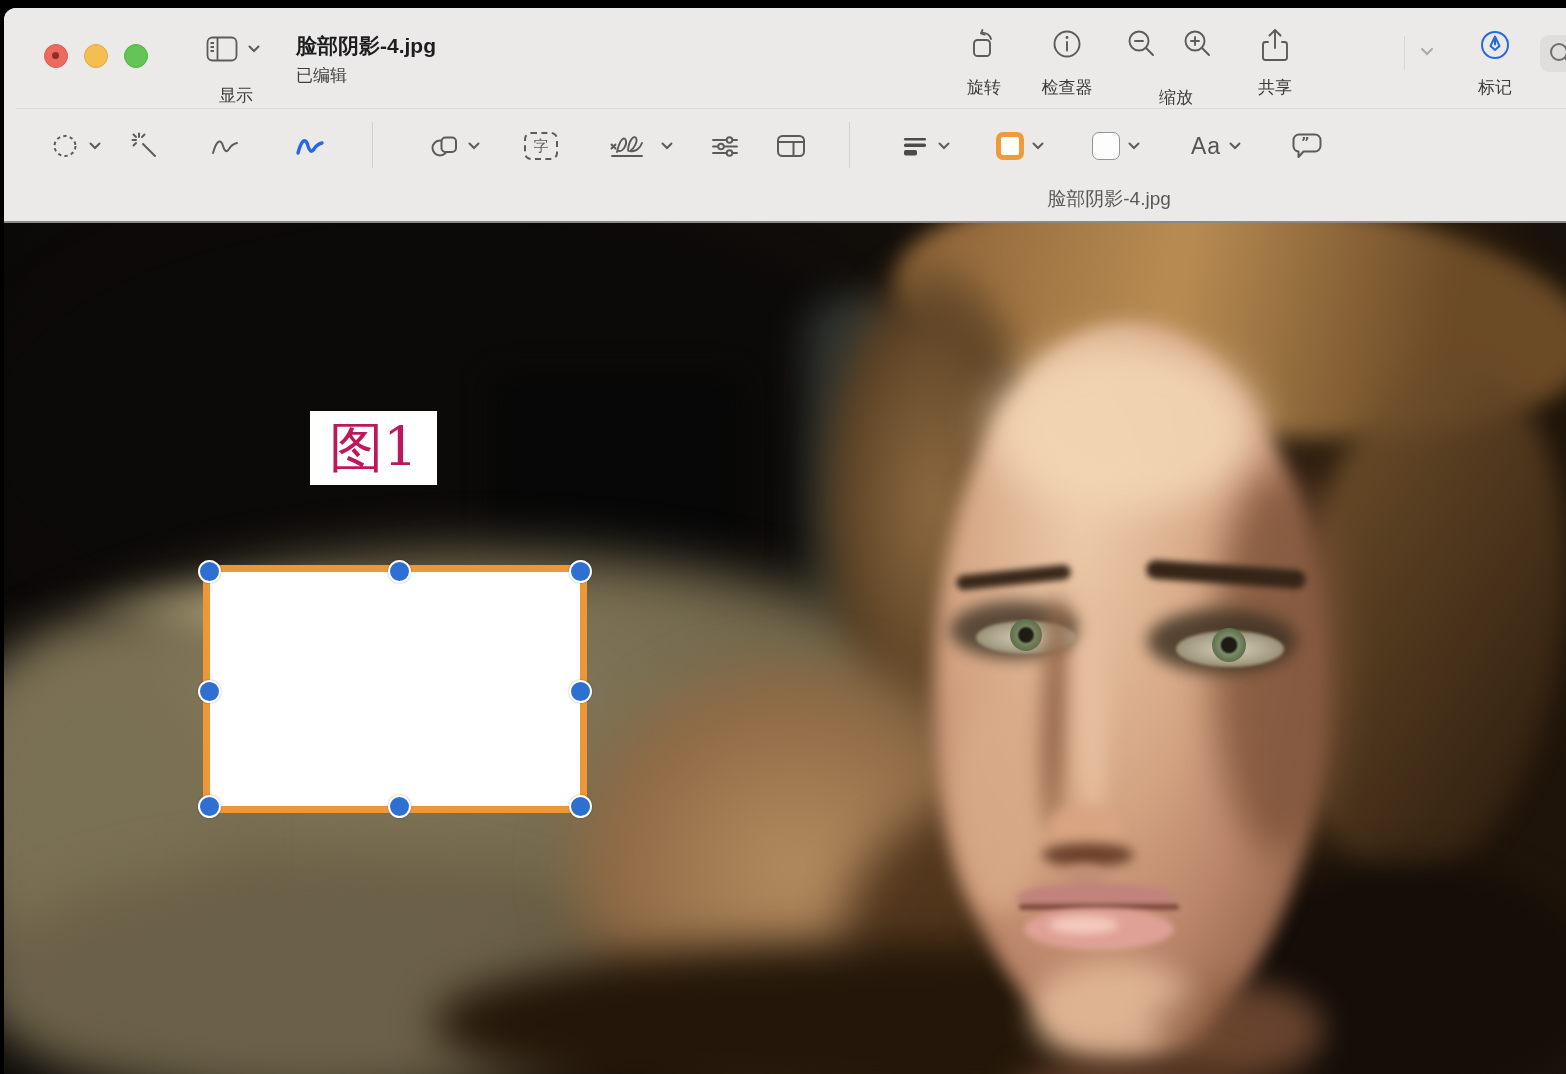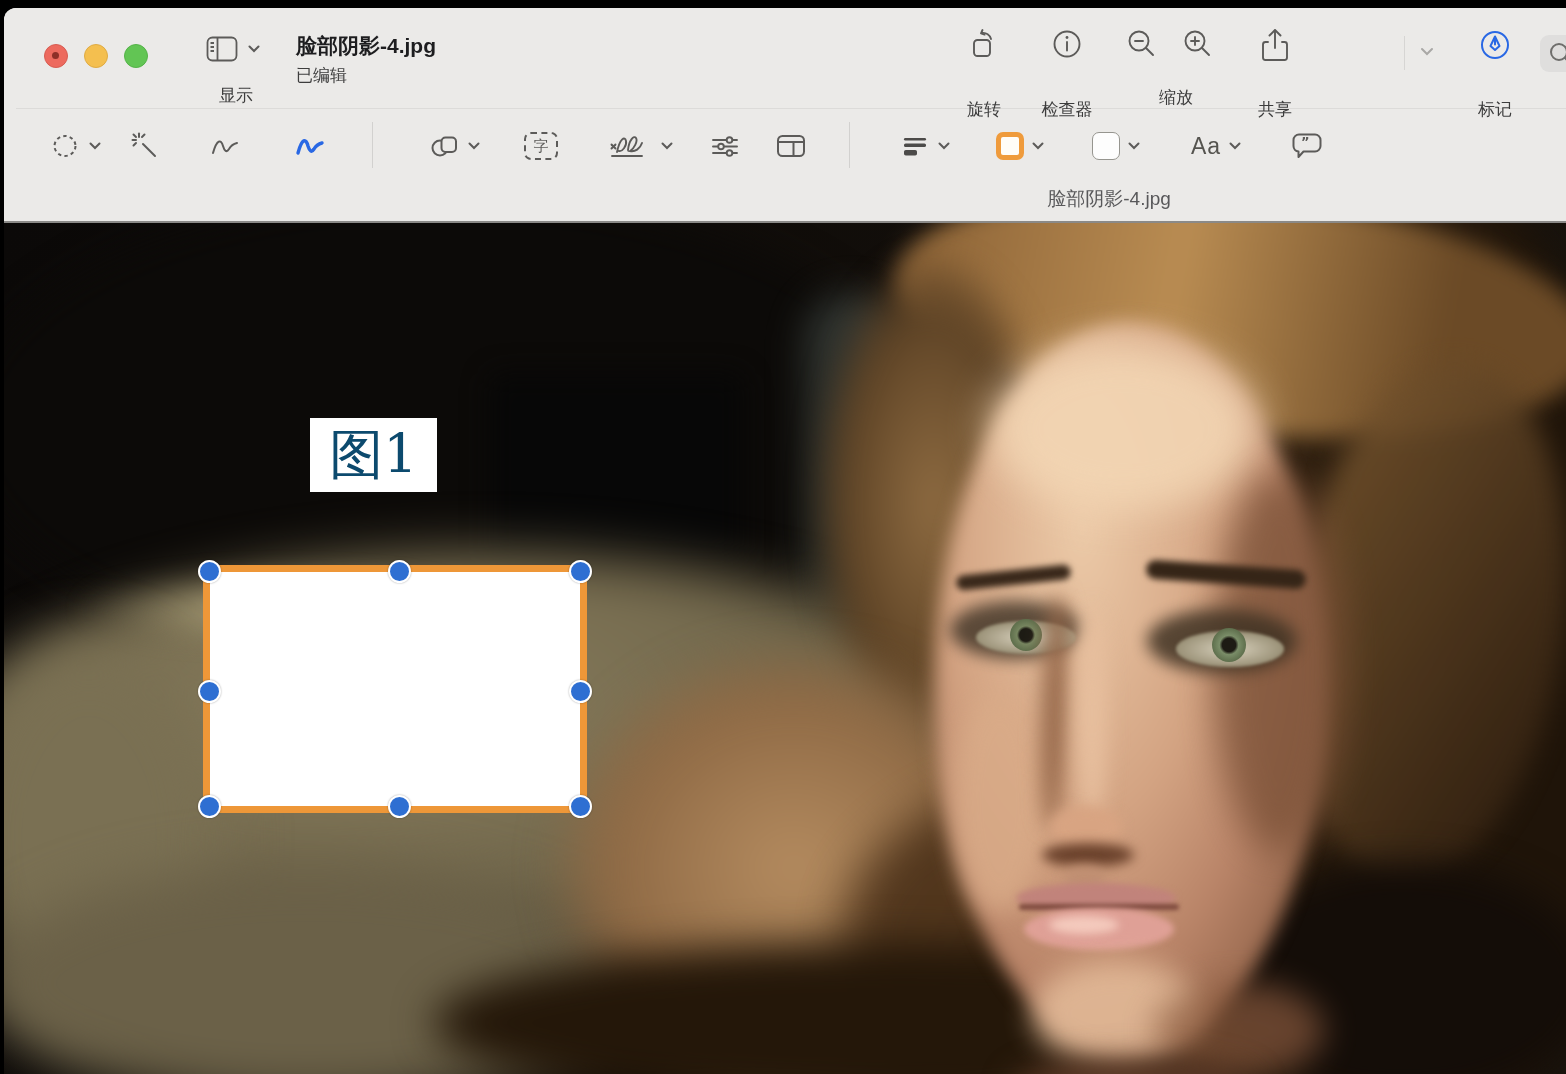--- a/index.html
+++ b/index.html
@@ -18,21 +18,21 @@
   .tl.green{left:120px;background:#62c554;border:1px solid #54b348;}
   .sidebar-btn{position:absolute;left:198px;top:24px;width:70px;height:70px;cursor:default;}
   .sidebar-btn svg{position:absolute;left:4px;top:4px;}
   .sidebar-btn .chev{position:absolute;left:46px;top:13px;}
   .btn-label{position:absolute;font-size:17px;color:#3c3c3c;white-space:nowrap;transform:translateX(-50%);}
   .title-block{position:absolute;left:292px;top:24px;}
   .w-title{font-size:21px;font-weight:bold;color:#1d1d1f;white-space:nowrap;}
   .w-sub{font-size:17px;color:#3d3d3d;margin-top:4px;}
   .action{position:absolute;top:20px;width:70px;height:80px;text-align:center;cursor:default;}
   .action svg{display:inline-block;}
-  .action .btn-label{left:50%;top:70px;}
+  .action .btn-label{left:50%;top:48px;}
   .action.disabled .btn-label{color:#b9b8b6;}
   .vdiv-top{position:absolute;left:1400px;top:28px;width:1px;height:34px;background:#d6d5d3;}
   .chev-high{position:absolute;left:1416px;top:39px;}
   .search-pill{position:absolute;left:1536px;top:27px;width:70px;height:37px;background:#dfdedd;
                border-radius:9px;}
   .search-pill svg{position:absolute;left:8px;top:6px;}
   
   .mtool{position:absolute;top:112px;height:52px;display:flex;align-items:center;justify-content:center;cursor:default;}
   .mtool svg{display:block;}
   .vdiv{position:absolute;top:114px;width:1px;height:46px;background:#d2d1cf;}
@@ -40,23 +40,23 @@
   .swatch-fill{width:28px;height:28px;border-radius:7px;border:1.5px solid #96958f;background:#fdfdfd;box-sizing:border-box;}
   .aa-label{font-size:23px;color:#55544f;letter-spacing:1px;}
   .chev-gap{margin-left:8px;}
   .filename-caption{position:absolute;left:1105px;top:178px;transform:translateX(-50%);
                     font-size:19px;color:#58585a;white-space:nowrap;}
   
   .canvas{position:absolute;left:0;top:215px;right:0;bottom:0;overflow:hidden;
           background:linear-gradient(105deg,#0b0908 0%,#120e0a 55%,#1a140d 100%);}
   .blob{position:absolute;border-radius:50%;}
   
-  .figure-label{position:absolute;left:306px;top:195px;width:127px;height:74px;background:#fff;
+  .figure-label{position:absolute;left:306px;top:188px;width:127px;height:74px;background:#fff;
                 display:flex;align-items:center;justify-content:center;
-                font-family:"DejaVu Serif",serif;font-size:54px;color:#0c4a6e;line-height:1;}
+                font-family:"DejaVu Serif",serif;font-size:54px;color:#be185d;line-height:1;}
   .anno-rect{position:absolute;left:199px;top:342px;width:384px;height:248px;box-sizing:border-box;
              background:#fff;border:7px solid #ee9738;}
   .handle{position:absolute;width:19px;height:19px;border-radius:50%;background:#2e6fd2;
           border:2.5px solid #fff;box-sizing:content-box;box-shadow:0 0 2px rgba(0,0,0,.35);}
 </style>
 </head>
 <body>
 
 <div class="stage">
  <div class="window">

